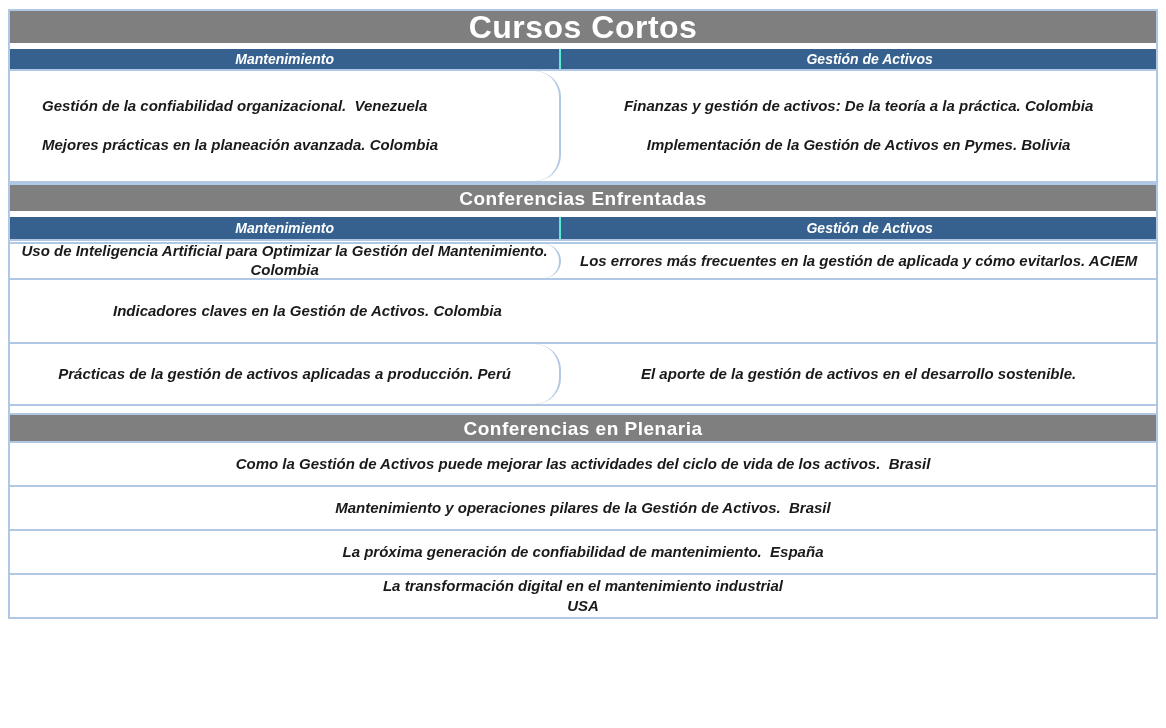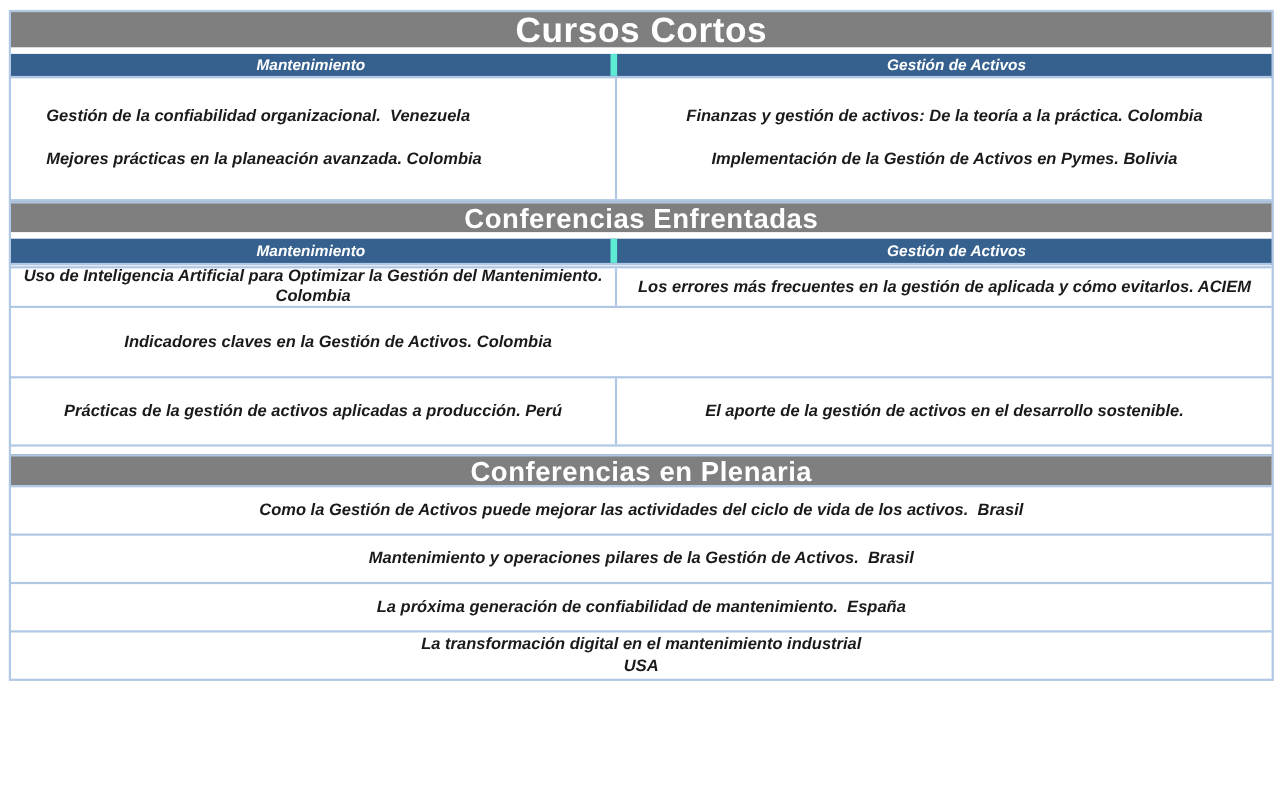--- a/index.html
+++ b/index.html
@@ -14,39 +14,39 @@
     font-family:"Liberation Sans", sans-serif;color:var(--body_text);
   }
   .page{padding:9px 8px 0 8px;}
   .table{border:2px solid var(--border);width:1150px;background:#fff;}
 
   .band{
     background:var(--band_bg);color:var(--band_text);
     font-weight:700;font-size:32px;line-height:32px;height:32px;
     text-align:center;letter-spacing:0.5px;
   }
-  .band.mid{height:28px;line-height:28px;font-size:25px;border-top:2px solid var(--border);}
+  .band.mid{height:28px;line-height:28px;font-size:19px;border-top:2px solid var(--border);}
   .band.gap-top{margin-top:7px;}
 
   .hdr-row{
     display:flex;background:var(--header_bg);color:var(--header_text);
     font-weight:700;font-style:italic;font-size:14px;
     text-align:center;border-bottom:2px solid var(--border);margin-top:6px;
   }
   .hdr-row .hc{height:20px;line-height:20px;}
   .hdr-row.h2 .hc{height:22px;line-height:22px;}
   .col-l{width:48.1%;}
   .col-r{width:51.9%;padding-left:22px;}
-  .hc.col-l{border-right:6px solid #5eead4;}
+  .hc.col-l{border-right:2px solid #5eead4;}
 
   .row{display:flex;}
   .row .cell{
     display:flex;flex-direction:column;justify-content:center;align-items:center;
     font-weight:700;font-style:italic;font-size:15px;line-height:1.25;
-    text-align:center;padding:4px 10px;white-space:pre-wrap;
+    text-align:center;padding:4px 10px;white-space:pre-wrap;border-radius:26px;
   }
   .row .cell.col-l{border-right:2px solid var(--border);}
 
   .content-tall{height:112px;border-bottom:2px solid var(--border);}
   .content-tall .cell{gap:20px;}
   .content-tall .cell.align-left{align-items:flex-start;text-align:left;padding-left:32px;}
   .content-tall p{margin:0;}
 
   .spacer{height:3px;border-bottom:2px solid var(--border);}
   .enf-r1{height:34px;}

